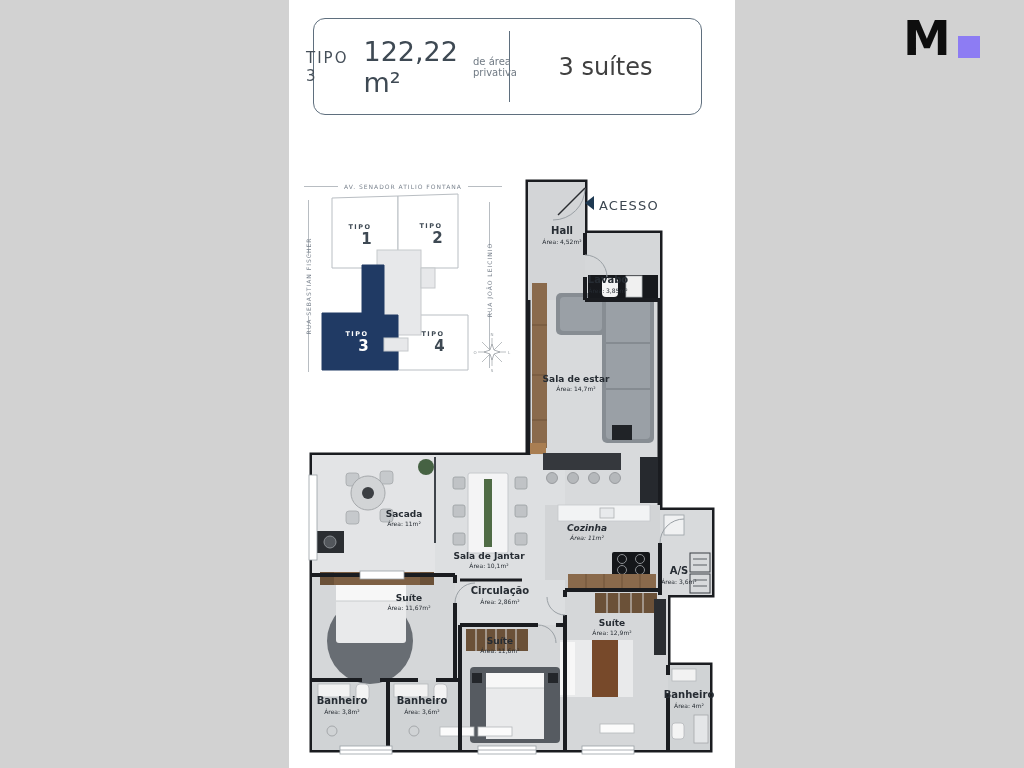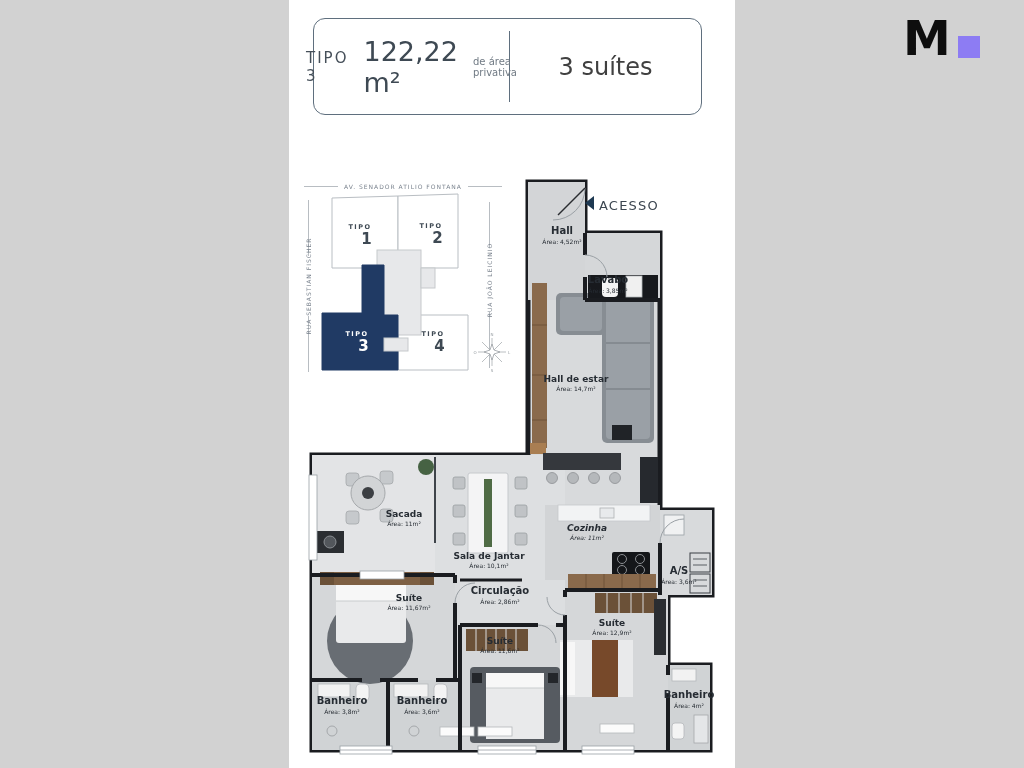--- a/index.html
+++ b/index.html
@@ -346,21 +346,21 @@
 
     <div class="room-label" style="left:262px; top:60px;">
       <span class="room-name sm">Hall</span>
       <span class="room-area">Área: 4,52m²</span>
     </div>
     <div class="room-label" style="left:308px; top:64px;margin-top:45px;">
       <span class="room-name sm">Lavabo</span>
       <span class="room-area">Área: 3,85m²</span>
     </div>
     <div class="room-label" style="left:276px; top:208px;">
-      <span class="room-name">Hall de estar</span>
+      <span class="room-name">Sala de estar</span>
       <span class="room-area">Área: 14,7m²</span>
     </div>
     <div class="room-label" style="left:104px; top:343px;">
       <span class="room-name">Sacada</span>
       <span class="room-area">Área: 11m²</span>
     </div>
     <div class="room-label" style="left:189px; top:385px;">
       <span class="room-name">Sala de Jantar</span>
       <span class="room-area">Área: 10,1m²</span>
     </div>

